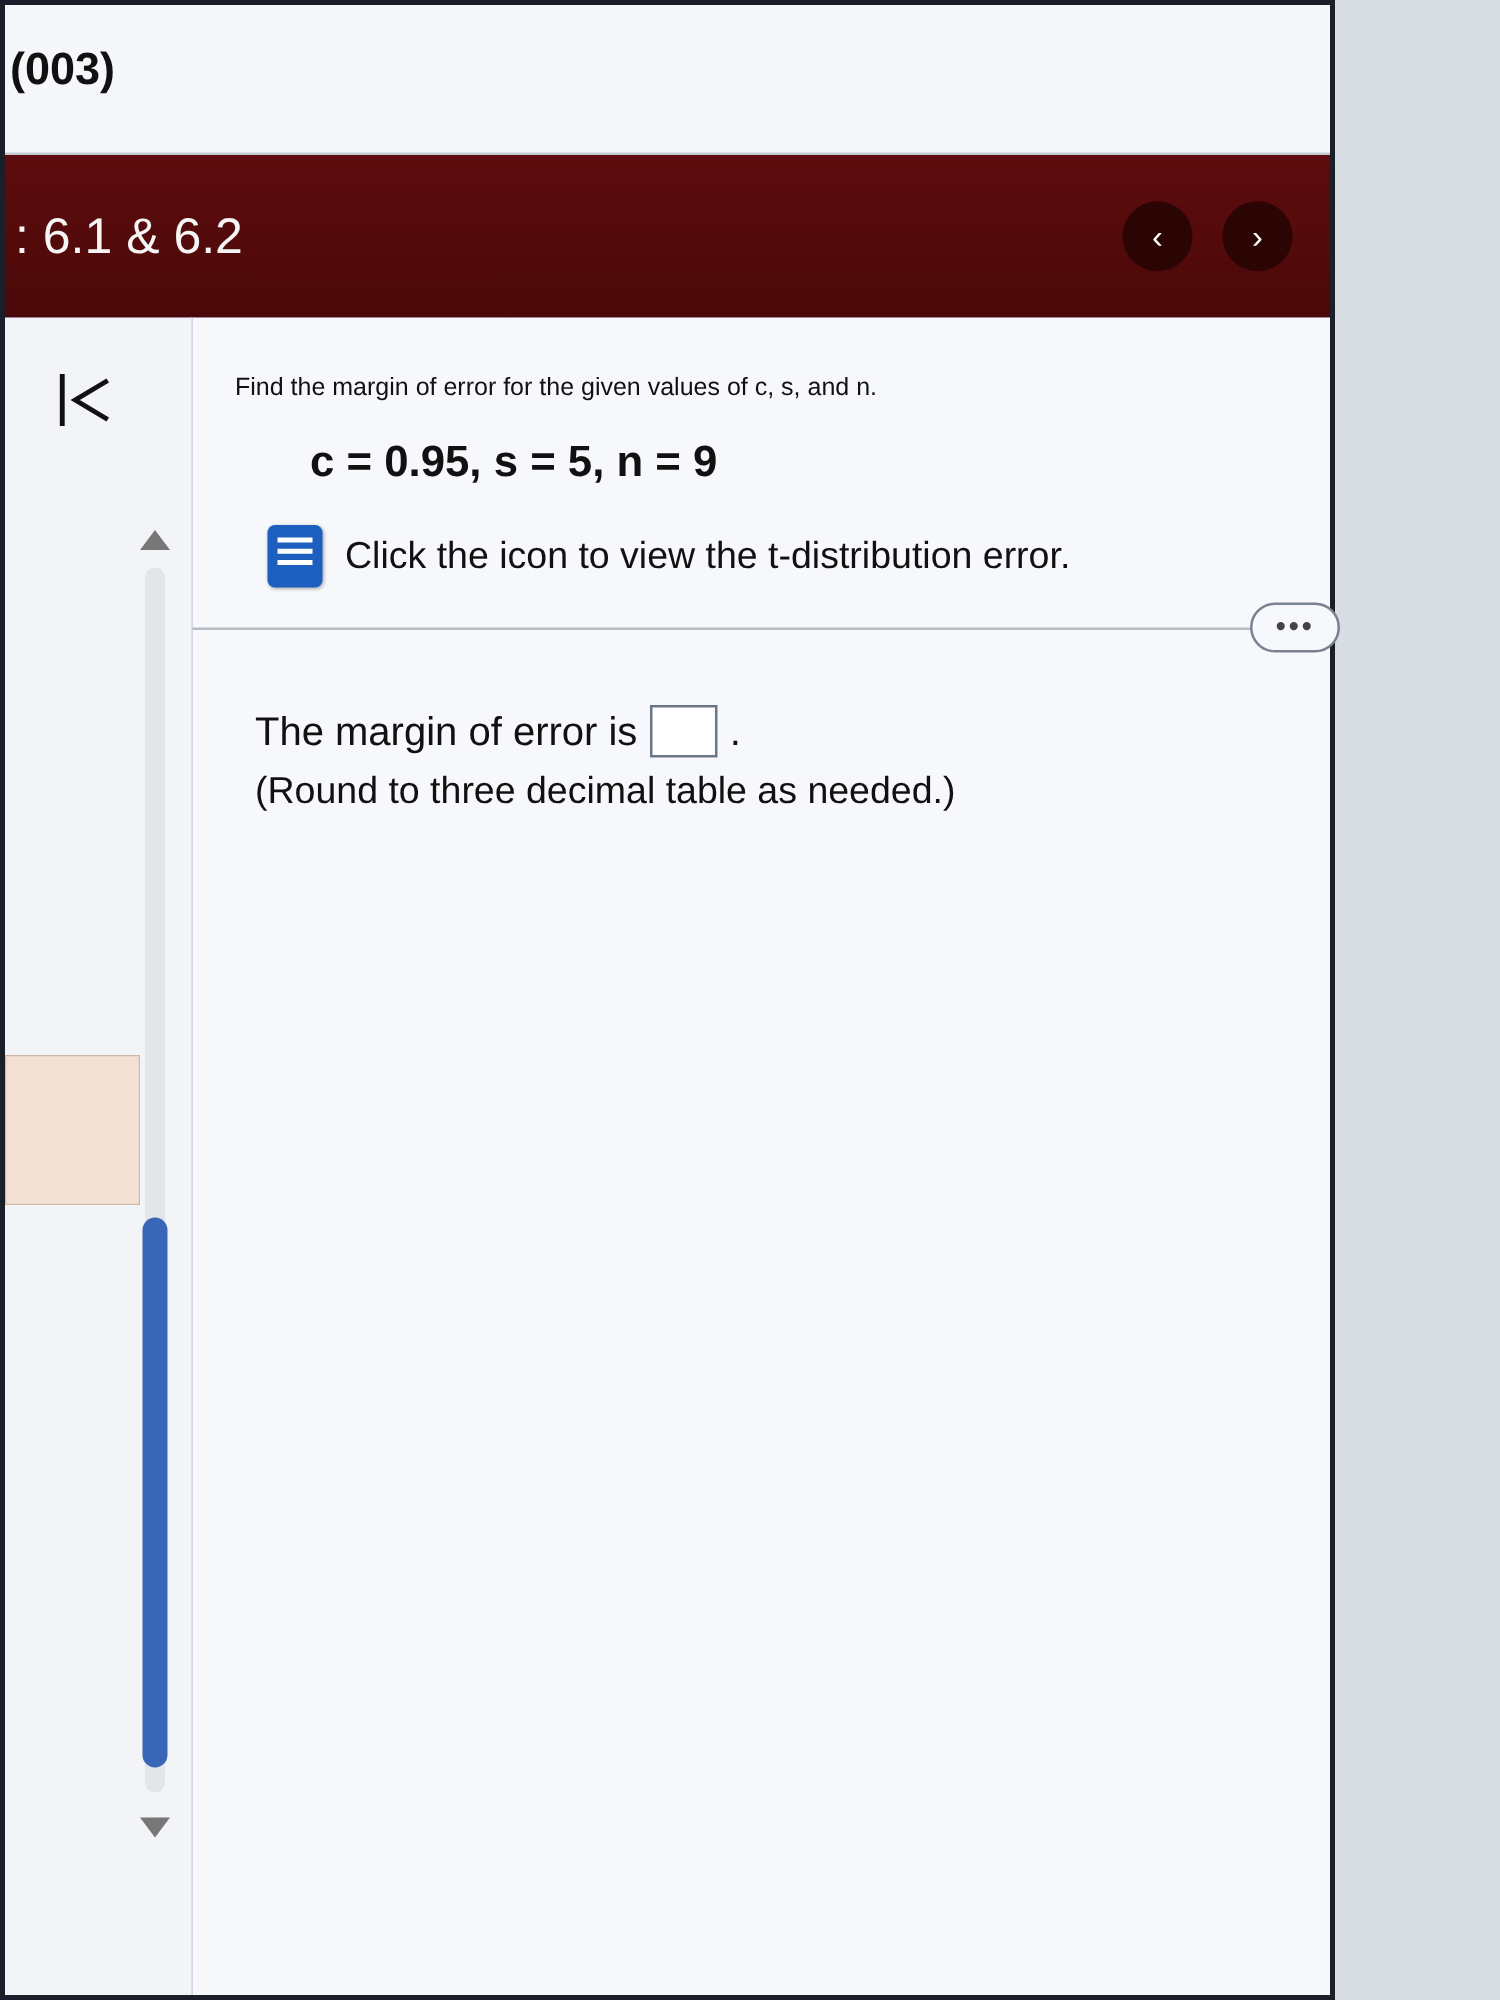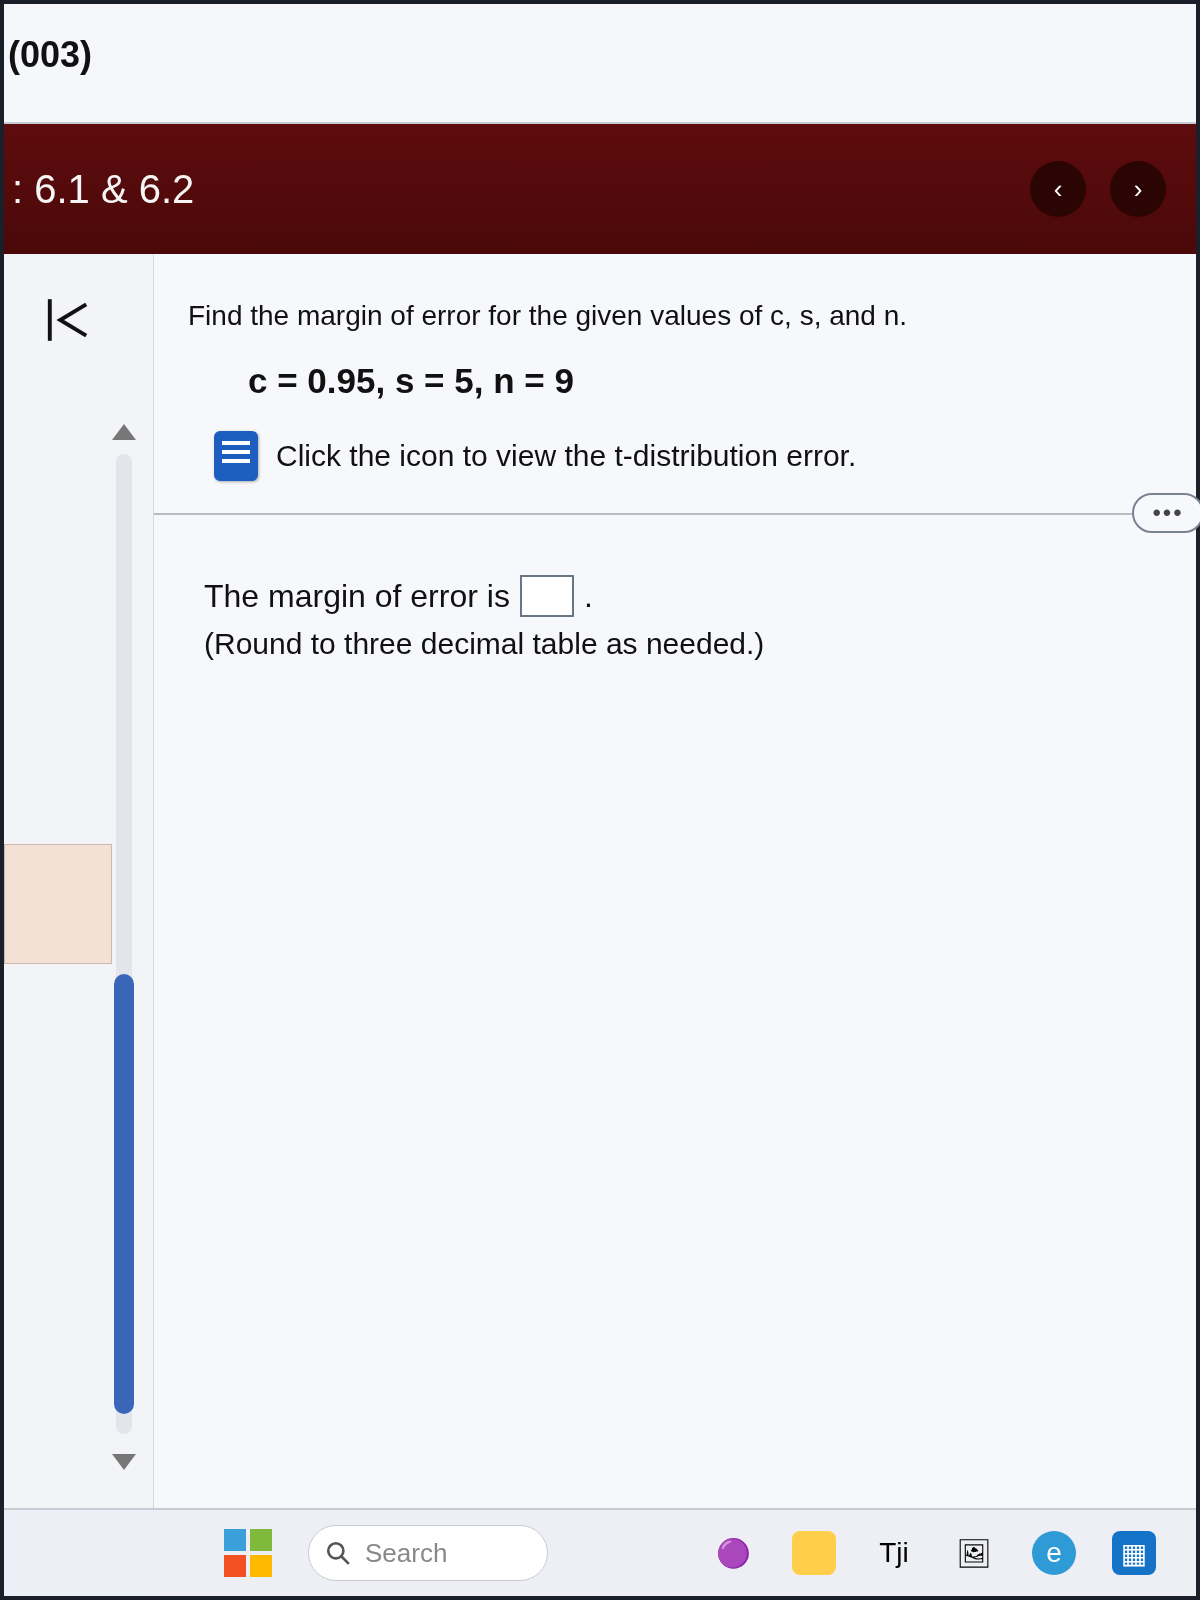--- a/index.html
+++ b/index.html
@@ -1,17 +1,17 @@
 <!DOCTYPE html>
 <html><head>
 <meta charset="utf-8">
 <style>
   * { box-sizing: border-box; margin: 0; padding: 0; }
   html, body { width: 1200px; height: 1600px; font-family: Arial, Helvetica, sans-serif; background: #d8dde3; overflow: hidden; }
-  .win-border { width: 1200px; height: 1600px; border: 4px solid #1a1f2a; background: #4c1d95; position: relative; }
+  .win-border { width: 1068px; height: 1600px; border: 4px solid #1a1f2a; background: #4c1d95; position: relative; }
   .browser-top { height: 120px; background: #f5f7fb; border-bottom: 2px solid #c7ccd4; padding: 30px 0 0 0; }
   .tab-label { font-size: 36px; font-weight: 700; color: #111; padding-left: 4px; }
 
   .app-header {
     height: 130px;
     background: linear-gradient(180deg, #5e0c0e 0%, #4a0808 100%);
     display: flex; align-items: center; justify-content: space-between;
     padding: 0 30px 0 8px; color: #fff;
   }
   .section-title { font-size: 40px; font-weight: 400; color: #f5f5f5; }
@@ -43,21 +43,21 @@
   .scroll-thumb {
     position: absolute; left: 110px; top: 720px; width: 20px; height: 440px;
     background: #3a66b8; border-radius: 10px; cursor: pointer;
   }
   .thumb-box {
     position: absolute; left: 0; top: 590px; width: 108px; height: 120px;
     background: #f3e1d6; border: 1px solid #d0b8a8;
   }
 
   .content { flex: 1; background: #f7f8fb; padding: 42px 50px 0 34px; position: relative; }
-  .prompt { font-size: 28px; color: #111; font-weight: 500; line-height: 1.4; }
+  .prompt { font-size: 20px; color: #111; font-weight: 500; line-height: 1.4; }
   .params { font-size: 35px; color: #111; margin: 26px 0 30px 60px; font-weight: 700; }
   .icon-row { display: flex; align-items: center; gap: 18px; margin-bottom: 32px; margin-left: 26px; }
   .doc-icon {
     width: 44px; height: 50px; background: #1d5fbf; border-radius: 6px;
     display: flex; align-items: center; justify-content: center; cursor: pointer;
     position: relative; box-shadow: 1px 1px 3px rgba(0,0,0,.3);
   }
   .doc-icon::before {
     content: ""; position: absolute; left: 8px; top: 10px; width: 28px; height: 4px; background: #fff; box-shadow: 0 9px 0 #fff, 0 18px 0 #fff;
   }
@@ -144,36 +144,14 @@
       </div>
       <div class="answer-row">
         <span>The margin of error is</span>
         <input class="answer-input" type="text" value="" style="">
         <span>.</span>
         <span class="hint">(Round to three decimal table as needed.)</span>
       </div>
     </div>
   </div>
 
-  <div class="taskbar">
-    <div class="tb-start">
-      <span></span>
-        <span></span>
-        <span></span>
-        <span></span>
-    </div>
-    <div class="tb-search">
-      <svg viewBox="0 0 24 24">
-        <circle cx="10" cy="10" r="7"></circle>
-          <line x1="15" y1="15" x2="22" y2="22"></line>
-      </svg>
-      <span>Search</span>
-    </div>
-    <div class="tb-spacer"></div>
-    <div class="tb-icon">🟣</div>
-    <div class="tb-icon tb-folder"></div>
-    <div class="tb-icon">Tji</div>
-    <div class="tb-icon">🖼</div>
-    <div class="tb-icon tb-edge">e</div>
-    <div class="tb-icon tb-store">▦</div>
-  </div>
 
 </div>
 
 </body></html>

